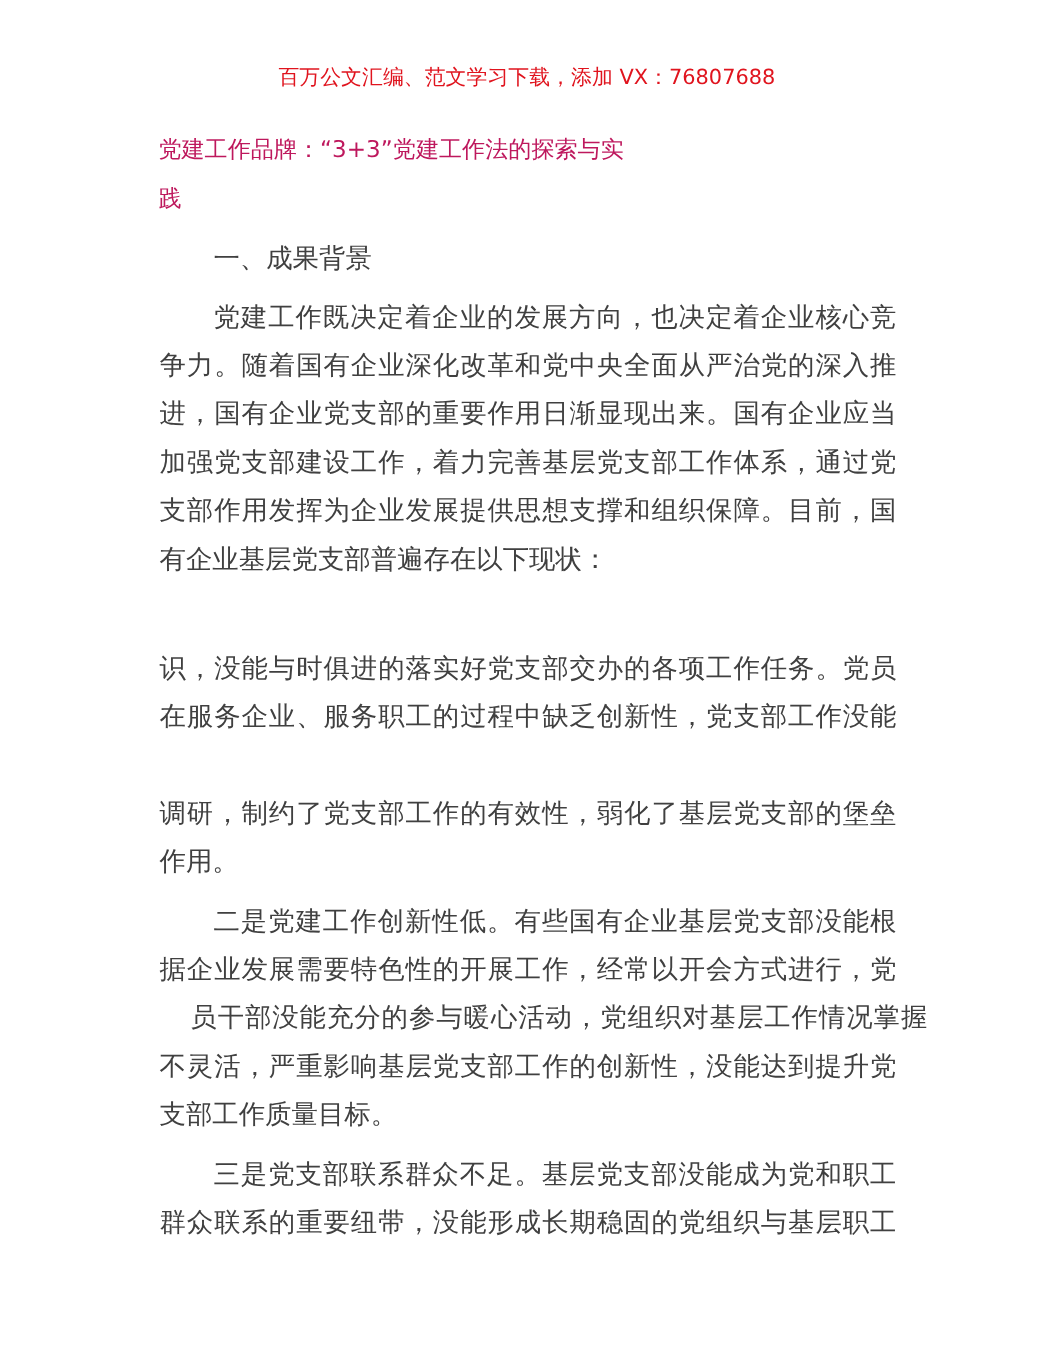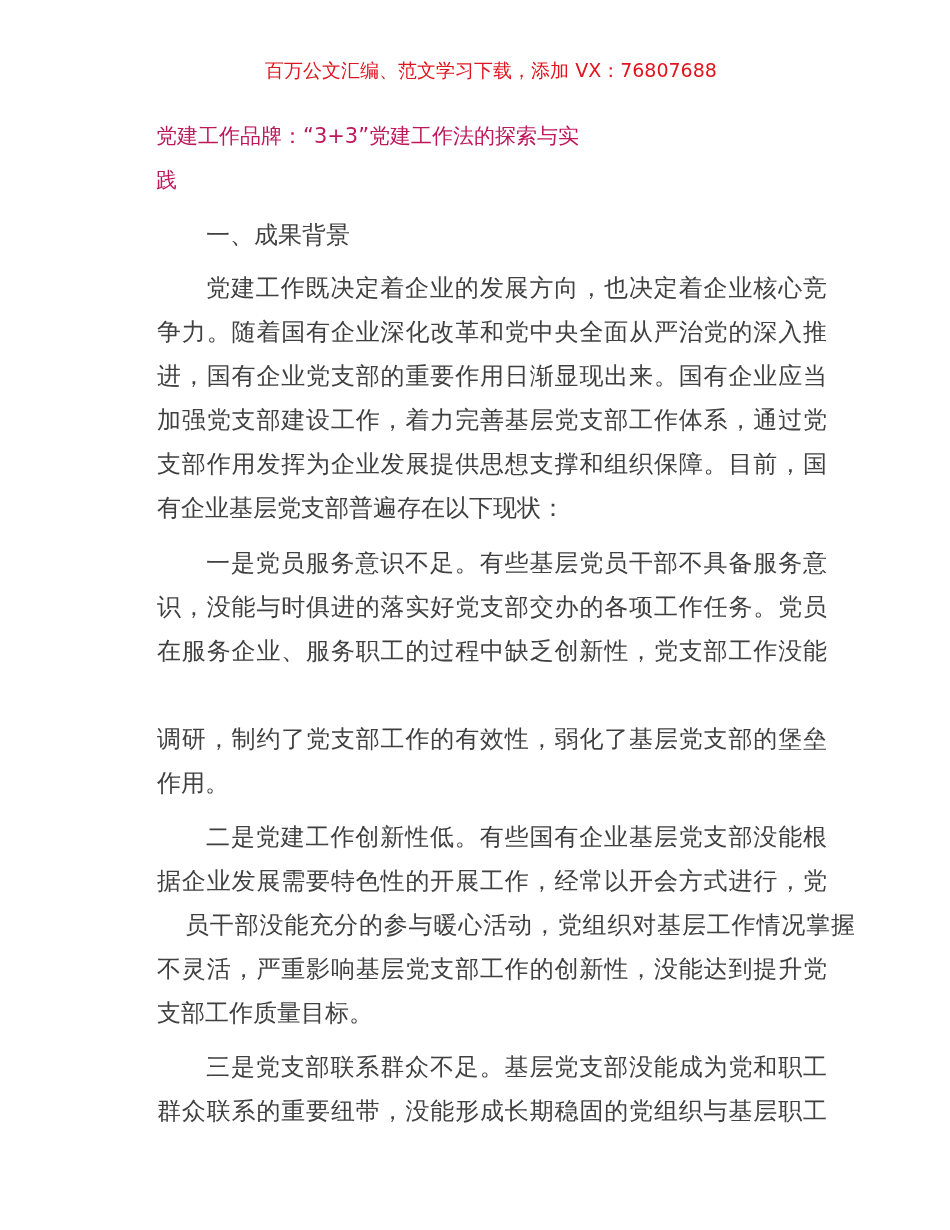--- a/index.html
+++ b/index.html
@@ -10,21 +10,21 @@
     body {
       width: 950px;
       height: 1230px;
       position: relative;
       overflow: hidden;
       font-family: "DejaVu Sans", "Liberation Sans", sans-serif;
       color: #111111;
     }
     .page {
       position: absolute;
-      left: 16px; top: 0;
+      left: 4px; top: 0;
       width: 768px;
       height: 1230px;
     }
     .header-ad {
       position: absolute;
       top: 57px;
       left: 0;
       width: 950px;
       text-align: center;
       font-size: 19px;
@@ -70,21 +70,20 @@
 
   <div class="line indent heading" style="top:218px;">一、成果背景</div>
 
   <div class="line indent" style="top:271px;">党建工作既决定着企业的发展方向，也决定着企业核心竞</div>
   <div class="line" style="top:315px;">争力。随着国有企业深化改革和党中央全面从严治党的深入推</div>
   <div class="line" style="top:359px;">进，国有企业党支部的重要作用日渐显现出来。国有企业应当</div>
   <div class="line" style="top:403px;">加强党支部建设工作，着力完善基层党支部工作体系，通过党</div>
   <div class="line" style="top:447px;">支部作用发挥为企业发展提供思想支撑和组织保障。目前，国</div>
   <div class="line last" style="top:491px;">有企业基层党支部普遍存在以下现状：</div>
 
-  <div class="line indent" style="top:546px;">一是党员服务意识不足。有些基层党员干部不具备服务意</div>
   <div class="line" style="top:590px;">识，没能与时俱进的落实好党支部交办的各项工作任务。党员</div>
   <div class="line" style="top:634px;">在服务企业、服务职工的过程中缺乏创新性，党支部工作没能</div>
   <div class="line" style="top:722px;">调研，制约了党支部工作的有效性，弱化了基层党支部的堡垒</div>
   <div class="line last" style="top:766px;">作用。</div>
 
   <div class="line indent" style="top:820px;">二是党建工作创新性低。有些国有企业基层党支部没能根</div>
   <div class="line" style="top:864px;">据企业发展需要特色性的开展工作，经常以开会方式进行，党</div>
   <div class="line" style="top:908px;margin-left:28px;">员干部没能充分的参与暖心活动，党组织对基层工作情况掌握</div>
   <div class="line" style="top:952px;">不灵活，严重影响基层党支部工作的创新性，没能达到提升党</div>
   <div class="line last" style="top:996px;">支部工作质量目标。</div>

